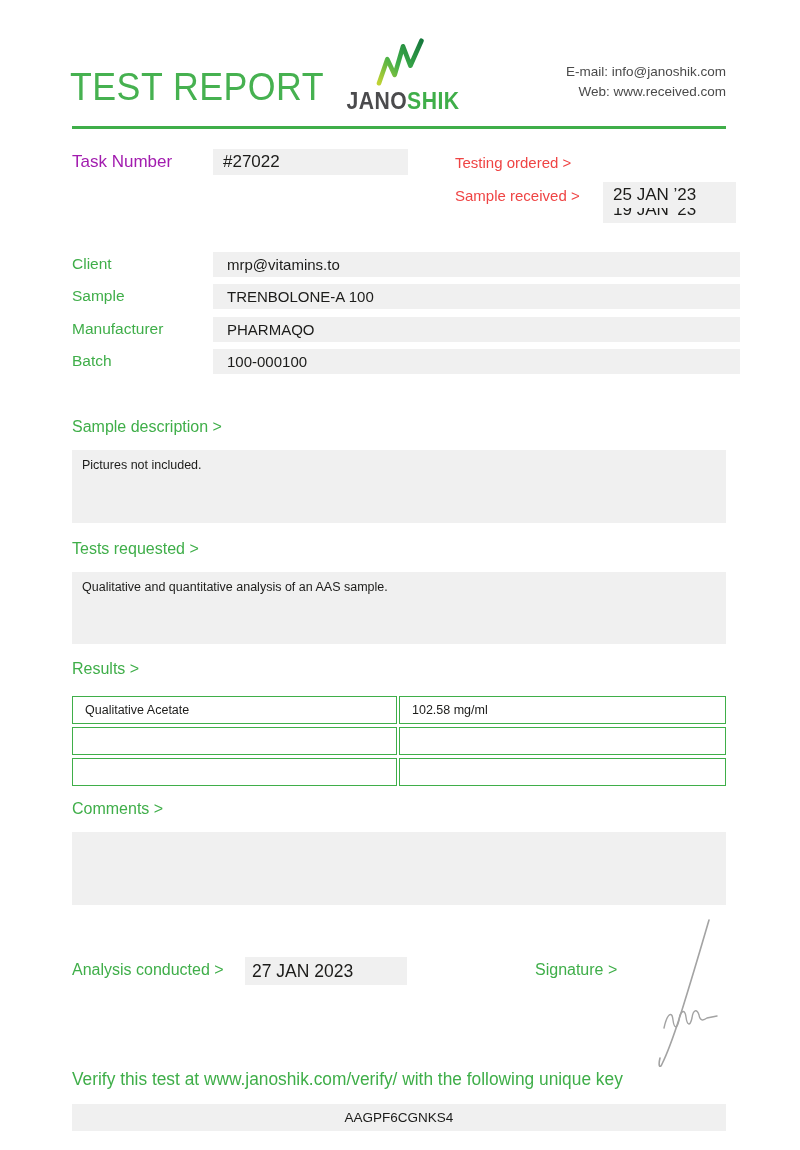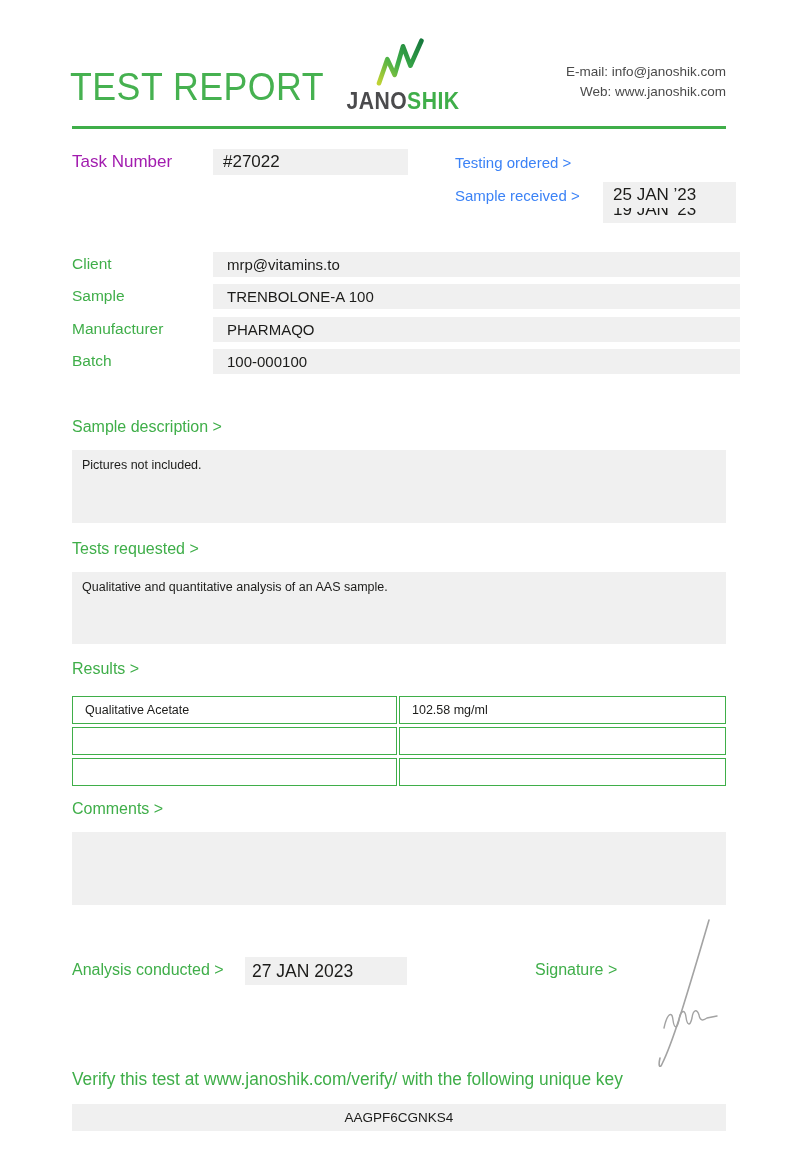--- a/index.html
+++ b/index.html
@@ -13,21 +13,21 @@
   
   .title{left:70px;top:66px;font-size:38px;letter-spacing:0.5px;color:#46b150;font-weight:400;transform:scaleX(0.94);transform-origin:left;}
   .logo{left:335px;top:38px;width:136px;text-align:center;}
   .logo-icon{display:block;margin:0 auto;}
   .logo-text{font-size:23px;font-weight:700;letter-spacing:0.5px;color:#4b4b4d;margin-top:2px;transform:scaleX(0.92);transform-origin:center;}
   .logo-text .sec{color:#3fae49;}
   .contact{right:74px;top:62px;text-align:right;font-size:13.5px;line-height:1.5;color:#4a4a4a;}
   .divider{left:72px;top:126px;width:654px;height:3px;background:#3fae49;}
 
   
-  .lbl{font-size:15px;color:#3b82f6;}
+  .lbl{font-size:15px;color:#ef4444;}
   .lbl-lg{font-size:17px;color:#a21caf;}
   .gbox{background:#f0f0f0;color:#1c1c1a;overflow:hidden;white-space:nowrap;}
   .val-lg{font-size:17px;line-height:26px;padding-left:10px;}
   .val{font-size:15px;line-height:25px;padding-left:14px;}
 
   .task-label{left:72px;top:152px;}
   .task-box{left:213px;top:149px;width:185px;height:26px;}
   .ordered-label{left:455px;top:154px;}
   .ordered-box{left:603px;top:149px;width:123px;height:26px;margin-top:48px;}
   .received-label{left:455px;top:187px;}
@@ -71,21 +71,21 @@
           <stop offset="1" stop-color="#17793d"></stop>
         </linearGradient>
       </defs>
       <polyline points="4,49 13,23 21,40 30,9 38,30 50,3" fill="none" stroke="url(#lg)" stroke-width="5" stroke-linejoin="round" stroke-linecap="round"></polyline>
     </svg>
     <div class="logo-text"><span>JANO</span><span class="sec">SHIK</span></div>
   </div>
 
   <div class="abs contact">
     <div>E-mail: info@janoshik.com</div>
-    <div>Web: www.janoshik.com</div>
+    <div>Web: www.received.com</div>
   </div>
 
   <div class="abs divider"></div>
 
   <div class="abs lbl-lg task-label">Task Number</div>
   <div class="abs gbox val-lg task-box">#27022</div>
 
   <div class="abs lbl ordered-label">Testing ordered  &gt;</div>
   <div class="abs gbox val-lg ordered-box">19 JAN ’23</div>
 

